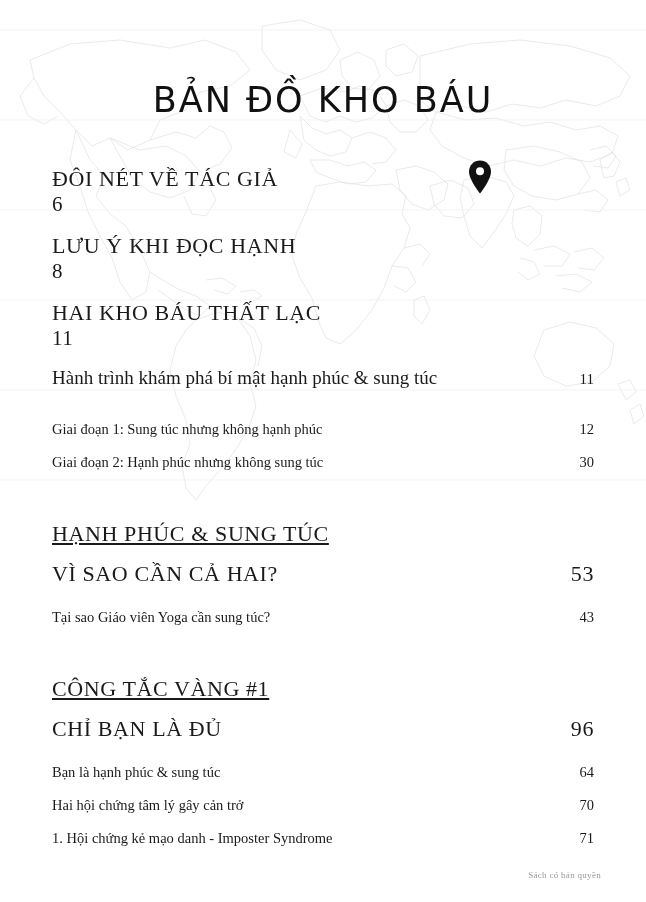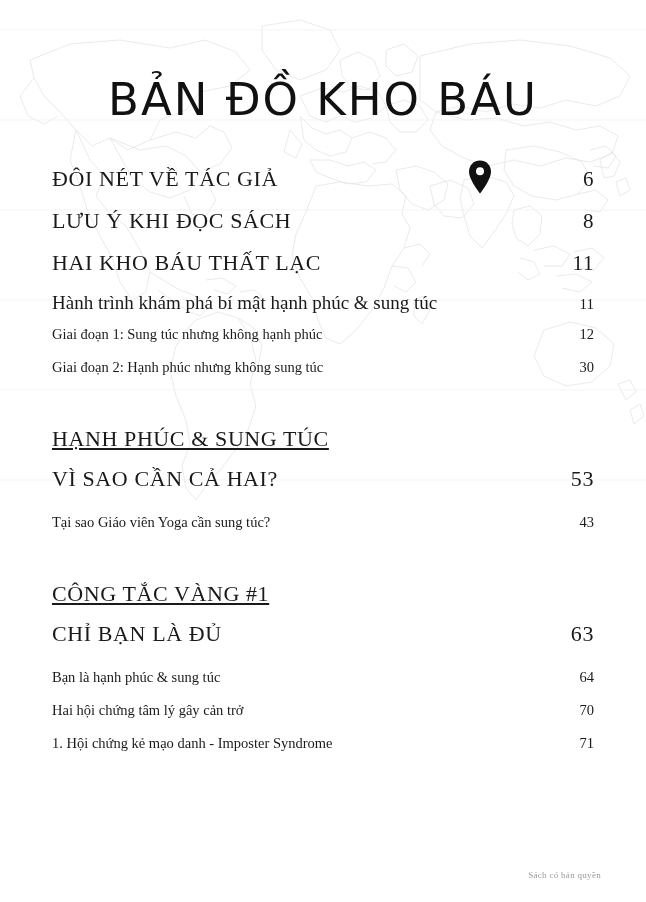--- a/index.html
+++ b/index.html
@@ -37,21 +37,21 @@
     width: 646px;
     height: 902px;
     box-sizing: border-box;
     padding: 0 52px;
   }
 
   
   .title {
     text-align: center;
     font-family: "DejaVu Sans", sans-serif;
-    font-size: 45px;
+    font-size: 35px;
     letter-spacing: 2px;
     font-weight: 400;
     color: #111;
     margin: 0;
     padding-top: 74px;
     height: 52px;
     line-height: 52px;
     white-space: nowrap;
   }
 
@@ -76,27 +76,28 @@
     white-space: nowrap;
   }
   .entry .label { flex: 0 1 auto; }
   .entry .page-num { flex: 0 0 auto; text-align: right; }
 
   
   .lvl1 {
     font-size: 22px;
     letter-spacing: 0.6px;
     margin-bottom: 16px;
+    flex-direction: column;
   }
   .lvl1 .page-num { font-size: 21px; }
 
   
   .lvl2 {
     font-size: 19px;
-    margin-bottom: 12px;
+    margin-bottom: 32px;
     gap: 25px;
   }
   .lvl2 .page-num { font-size: 15px; }
 
   
   .lvl3 {
     font-size: 14.5px;
     margin-bottom: 16px;
     gap: 30px;
   }
@@ -211,21 +212,21 @@
   </div>
 
   <div class="toc">
 
     <div class="entry lvl1">
       <span class="label">ĐÔI NÉT VỀ TÁC GIẢ</span>
       <span class="page-num">6</span>
     </div>
 
     <div class="entry lvl1">
-      <span class="label">LƯU Ý KHI ĐỌC SÁCH</span>
+      <span class="label">LƯU Ý KHI ĐỌC HẠNH</span>
       <span class="page-num">8</span>
     </div>
 
     <div class="entry lvl1">
       <span class="label">HAI KHO BÁU THẤT LẠC</span>
       <span class="page-num">11</span>
     </div>
 
     <div class="entry lvl2">
       <span class="label">Hành trình khám phá bí mật hạnh phúc &amp; sung túc</span>
@@ -259,21 +260,21 @@
       <span class="label">Tại sao Giáo viên Yoga cần sung túc?</span>
       <span class="page-num">43</span>
     </div>
 
     <div class="gap-lg"></div>
 
     <div class="block-head">
       <div class="line1">CÔNG TẮC VÀNG #1</div>
       <div class="entry">
         <span class="label">CHỈ BẠN LÀ ĐỦ</span>
-        <span class="page-num">63</span>
+        <span class="page-num">96</span>
       </div>
     </div>
 
     <div class="gap-md"></div>
 
     <div class="entry lvl3">
       <span class="label">Bạn là hạnh phúc &amp; sung túc</span>
       <span class="page-num">64</span>
     </div>
 

